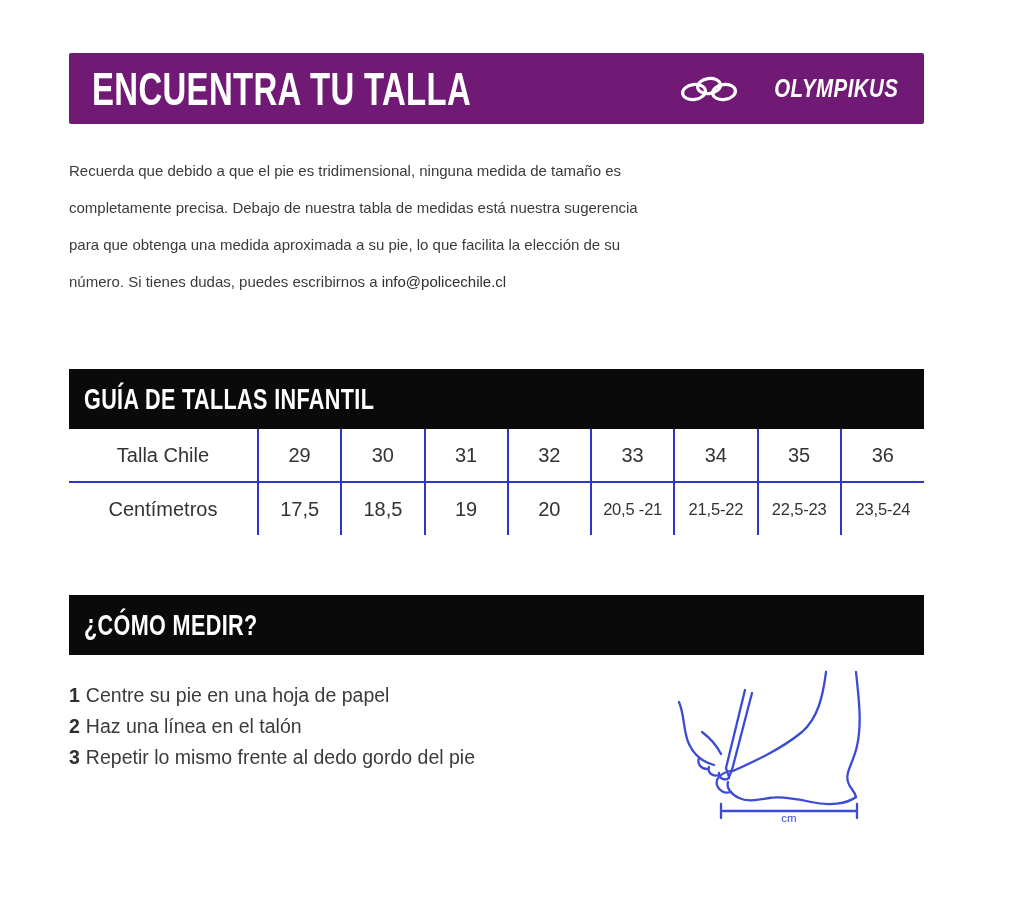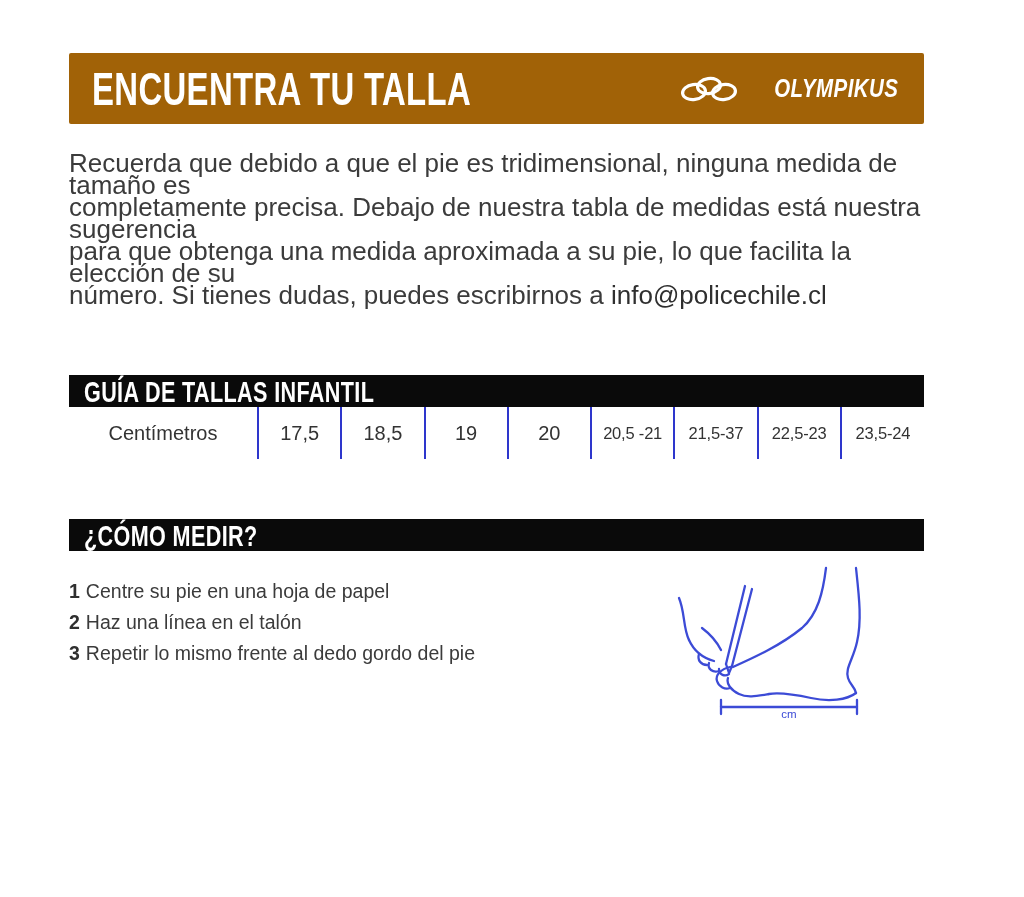--- a/index.html
+++ b/index.html
@@ -4,46 +4,46 @@
 <style>
   html,body{margin:0;padding:0;background:#ffffff;}
   body{
     width:1024px;height:897px;position:relative;overflow:hidden;
     font-family:"Liberation Sans", sans-serif;color:#3b3b3b;
   }
   .content{width:855px;margin-left:69px;padding-top:53px;}
 
   
   .header-bar{
-    height:71px;background:#a16207;border-radius:2px;
+    height:71px;background:#701a75;border-radius:2px;
     display:flex;align-items:center;justify-content:space-between;
     padding:0 26px 0 23px;box-sizing:border-box;
   }
   .condensed{
     display:inline-block;font-weight:700;color:#ffffff;
     transform:scaleX(.70);transform-origin:0 50%;white-space:nowrap;
     letter-spacing:.5px;line-height:1;
   }
   .header-title{font-size:47px;}
   .brand{display:flex;align-items:center;gap:9px;flex:0 0 auto;}
   .brand-word{
     font-size:25px;font-weight:700;font-style:italic;color:#fff;
     transform:scaleX(.82);transform-origin:100% 50%;letter-spacing:.5px;white-space:nowrap;
   }
 
   
   .intro{
-    margin-top:28px;font-size:26px;line-height:22px;color:#3b3b3b;
+    margin-top:28px;font-size:15px;line-height:37px;color:#3b3b3b;
     white-space:pre-line;width:855px;
   }
   .intro .email{font-weight:400;color:#2f2f2f;text-decoration:none;}
 
   
   .section-bar{
-    height:32px;background:#0a0a0a;display:flex;align-items:flex-end;
+    height:60px;background:#0a0a0a;display:flex;align-items:center;
     padding-left:15px;box-sizing:border-box;
   }
   .section-bar .condensed{font-size:30px;transform:scaleX(.72);}
   .bar-tallas{margin-top:69px;}
   .bar-medir{margin-top:60px;}
 
   
   table.sizes{border-collapse:collapse;width:855px;table-layout:fixed;}
   table.sizes td{
     height:52px;text-align:center;vertical-align:middle;
@@ -88,27 +88,38 @@
 para que obtenga una medida aproximada a su pie, lo que facilita la elección de su
 número. Si tienes dudas, puedes escribirnos a </span><a class="email">info@policechile.cl</a></p>
 
   <div class="section-bar bar-tallas">
     <span class="condensed">GUÍA DE TALLAS INFANTIL</span>
   </div>
 
   <table class="sizes">
     <tbody>
       <tr>
+        <td class="lbl">Talla Chile</td>
+        <td>29</td>
+        <td>30</td>
+        <td>31</td>
+        <td>32</td>
+        <td>33</td>
+        <td>34</td>
+        <td>35</td>
+        <td>36</td>
+      </tr>
+      <tr>
         <td class="lbl">Centímetros</td>
         <td>17,5</td>
         <td>18,5</td>
         <td>19</td>
         <td>20</td>
         <td class="small">20,5 -21</td>
-        <td class="small">21,5-37</td>
+        <td class="small">21,5-22</td>
         <td class="small">22,5-23</td>
         <td class="small">23,5-24</td>
       </tr>
     </tbody>
   </table>
 
 
   <div class="section-bar bar-medir">
     <span class="condensed">¿CÓMO MEDIR?</span>
   </div>

